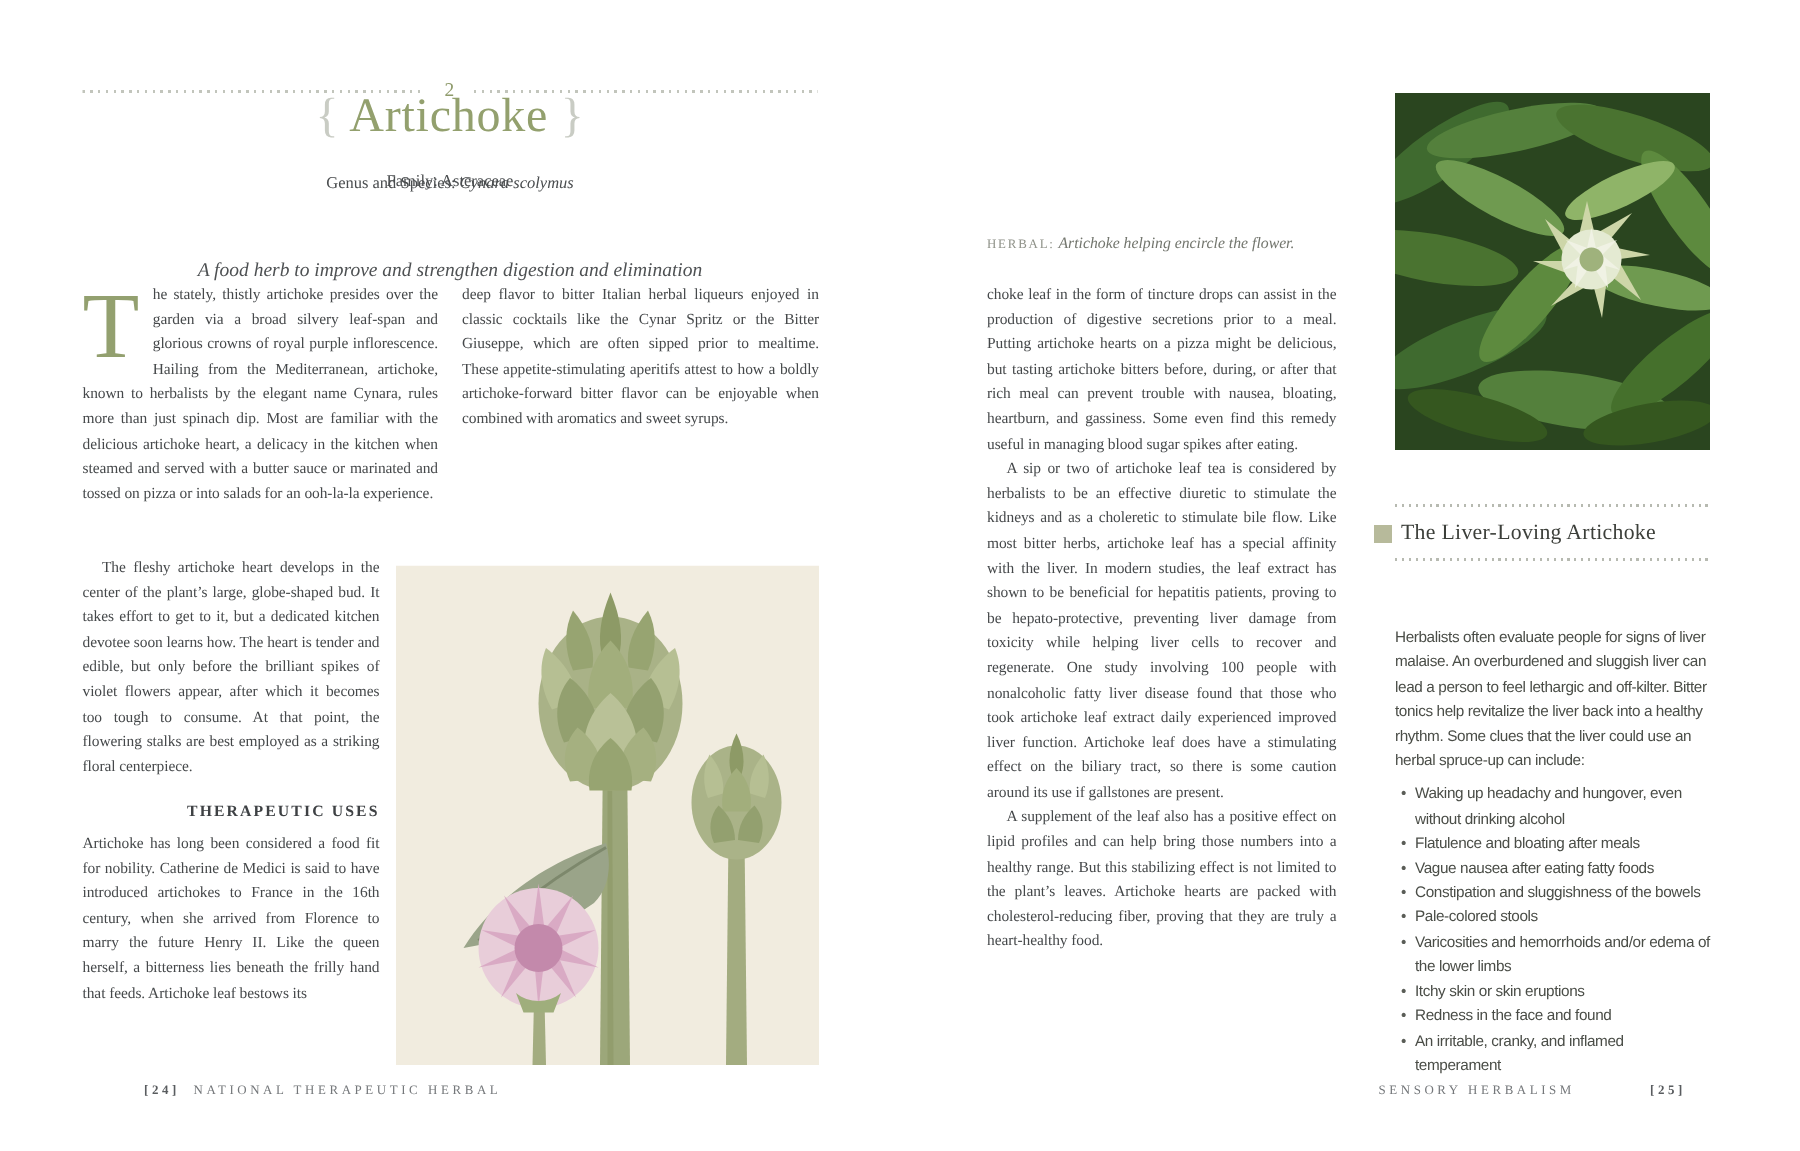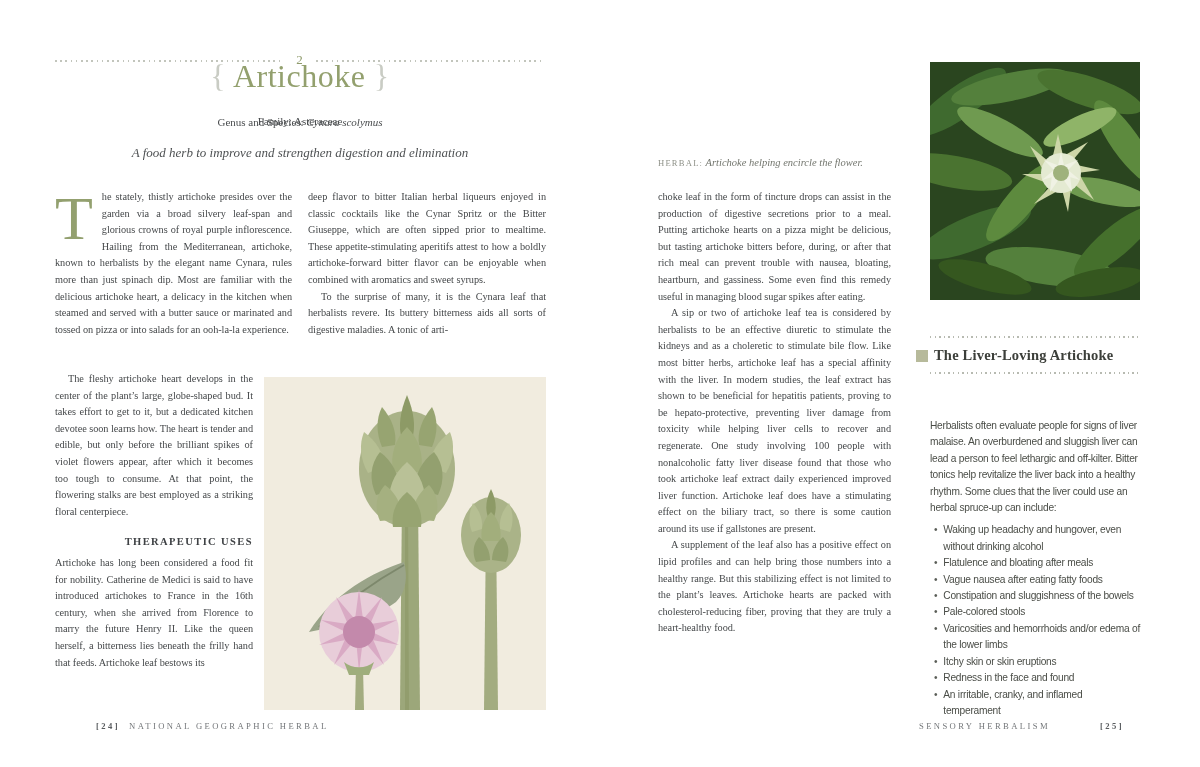--- a/index.html
+++ b/index.html
@@ -11,21 +11,21 @@
   .dots{height:2px;background:repeating-linear-gradient(90deg,#c2c5bc 0 1.6px,transparent 1.6px 5.2px);}
   .chapter-rule{position:absolute;left:55px;top:52px;width:490px;display:flex;align-items:center;gap:12px;}
   .chapter-rule .dots{flex:1;margin-top:1px;}
   .chapter-num{font-size:13px;color:#8f9b6c;letter-spacing:1px;}
   
   .title-wrap{position:absolute;left:55px;top:58px;width:490px;text-align:center;}
   .book-title{font-size:32px;color:#93a06e;letter-spacing:0.5px;}
   .book-title .brace{color:#c9ccc4;font-weight:400;}
   .genus-line{position:absolute;left:55px;top:116px;width:490px;text-align:center;font-size:11px;color:#4a4d4f;}
   .family-line{position:absolute;left:55px;top:115px;width:490px;text-align:center;font-size:11px;color:#4a4d4f;}
-  .subtitle{position:absolute;left:55px;top:145px;width:490px;text-align:center;font-size:13px;font-style:italic;color:#4e5153;}
+  .subtitle{position:absolute;left:55px;top:172px;width:490px;text-align:center;font-size:13px;font-style:italic;color:#4e5153;}
   
   .bodycol{font-size:10.3px;line-height:16.6px;text-align:justify;letter-spacing:-0.05px;color:#45484a;}
   .bodycol p{margin:0;}
   .bodycol p.indent{text-indent:13px;}
   #col1-top{position:absolute;left:55px;top:189px;width:237px;}
   #col1-bottom{position:absolute;left:55px;top:371px;width:198px;}
   #col2{position:absolute;left:308px;top:189px;width:238px;}
   #rcol{position:absolute;left:658px;top:189px;width:233px;}
   .dropcap{float:left;font-size:62px;line-height:50px;height:60px;margin:4px 9px 0 0;color:#93a06f;}
   .sec-heading{font-size:10.5px;font-weight:700;letter-spacing:1.4px;color:#3e4144;margin:14px 0 4px 0 !important;text-align:right;}
@@ -34,21 +34,21 @@
   #photo{position:absolute;left:930px;top:62px;width:210px;height:238px;}
   
   .caption{position:absolute;left:658px;top:157px;width:300px;font-size:10px;}
   .caption .cap-label{font-size:8.6px;letter-spacing:1.2px;color:#8f9289;}
   .caption .cap-text{font-style:italic;color:#73766e;font-size:10.5px;}
   
   #sidebar{position:absolute;left:916px;top:336px;width:224px;}
   #sidebar .dots{margin-left:14px;background:repeating-linear-gradient(90deg,#b7bab1 0 1.4px,transparent 1.4px 4.6px);}
   .sb-title-row{display:flex;align-items:center;margin:9px 0 8px 0;}
   .sb-square{width:12px;height:12px;background:#b7ba9b;margin-right:6px;flex:0 0 auto;}
-  .sb-title{font-size:14.5px;color:#3c3f3a;letter-spacing:0.2px;font-weight:bold;}
+  .sb-title{font-size:14.5px;color:#3c3f3a;letter-spacing:0.2px;}
   .sb-body{margin-left:14px;font-family:"Liberation Sans",sans-serif;font-size:10.2px;line-height:16.4px;letter-spacing:-0.25px;color:#4a4d47;margin-top:44px;}
   .sb-intro{margin:10px 0 6px 0;}
   .sb-list{list-style:none;margin:0;padding:0;}
   .sb-list li{display:flex;margin:0 0 0 4px;}
   .blt{color:#5a5d57;margin-right:6px;line-height:16.4px;}
   
   .footer-left{position:absolute;left:55px;top:721px;font-size:8.6px;letter-spacing:2.4px;color:#74777a;}
   .footer-right{position:absolute;right:76px;top:721px;font-size:8.6px;letter-spacing:2.4px;color:#74777a;}
   .pgnum{font-weight:700;color:#595c5f;padding-left:41px;}
 </style>
@@ -79,21 +79,20 @@
   </div>
 
   <div id="col1-bottom" class="bodycol">
     <p class="indent">The fleshy artichoke heart develops in the center of the plant’s large, globe-shaped bud. It takes effort to get to it, but a dedicated kitchen devotee soon learns how. The heart is tender and edible, but only before the brilliant spikes of violet flowers appear, after which it becomes too tough to consume. At that point, the flowering stalks are best employed as a striking floral centerpiece.</p>
     <p class="sec-heading">THERAPEUTIC USES</p>
     <p>Artichoke has long been considered a food fit for nobility. Catherine de Medici is said to have introduced artichokes to France in the 16th century, when she arrived from Florence to marry the future Henry II. Like the queen herself, a bitterness lies beneath the frilly hand that feeds. Artichoke leaf bestows its</p>
   </div>
 
   <div id="col2" class="bodycol">
     <p>deep flavor to bitter Italian herbal liqueurs enjoyed in classic cocktails like the Cynar Spritz or the Bitter Giuseppe, which are often sipped prior to mealtime. These appetite-stimulating aperitifs attest to how a boldly artichoke-forward bitter flavor can be enjoyable when combined with aromatics and sweet syrups.</p>
-    <p class="indent">To the surprise of many, it is the Cynara leaf that herbalists revere. Its buttery bitterness aids all sorts of digestive maladies. A tonic of arti-</p>
   </div>
 
   <div id="illustration">
     <svg width="282" height="333" viewBox="0 0 282 333" xmlns="http://www.w3.org/2000/svg">
       <rect x="0" y="0" width="282" height="333" fill="#f1ecdf"></rect>
 
       <path d="M138 120 L154 120 L156 333 L136 333 Z" fill="#9ca77a"></path>
       <path d="M141 125 L144 125 L145 333 L141 333 Z" fill="#87935f" opacity="0.5"></path>
 
       <path d="M140 185 C110 195 70 215 45 255 C70 250 105 245 132 225 C142 215 144 200 140 185 Z" fill="#9aa489"></path>
@@ -247,19 +246,19 @@
         </li>
           <li>
           <span class="blt">•</span>
           <span>An irritable, cranky, and inflamed temperament</span>
         </li>
         </ul>
     </div>
   </div>
 
   <div class="footer-left">
-    <span class="pgnum">[24]</span>&nbsp;&nbsp;<span>NATIONAL GEOGRAPHIC HERBAL</span>
+    <span class="pgnum">[24]</span>&nbsp;&nbsp;<span>NATIONAL THERAPEUTIC HERBAL</span>
   </div>
   <div class="footer-right">
     <span>SENSORY HERBALISM</span>&nbsp;&nbsp;<span class="pgnum">[25]</span>
   </div>
 
 </div>
 
 </body></html>

